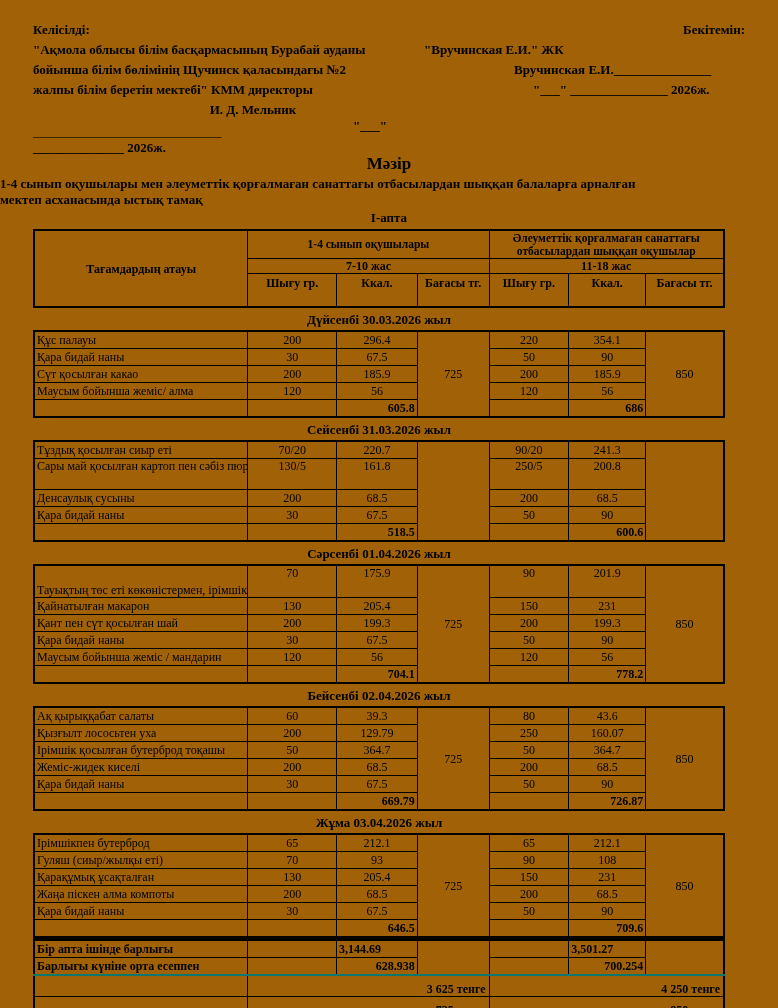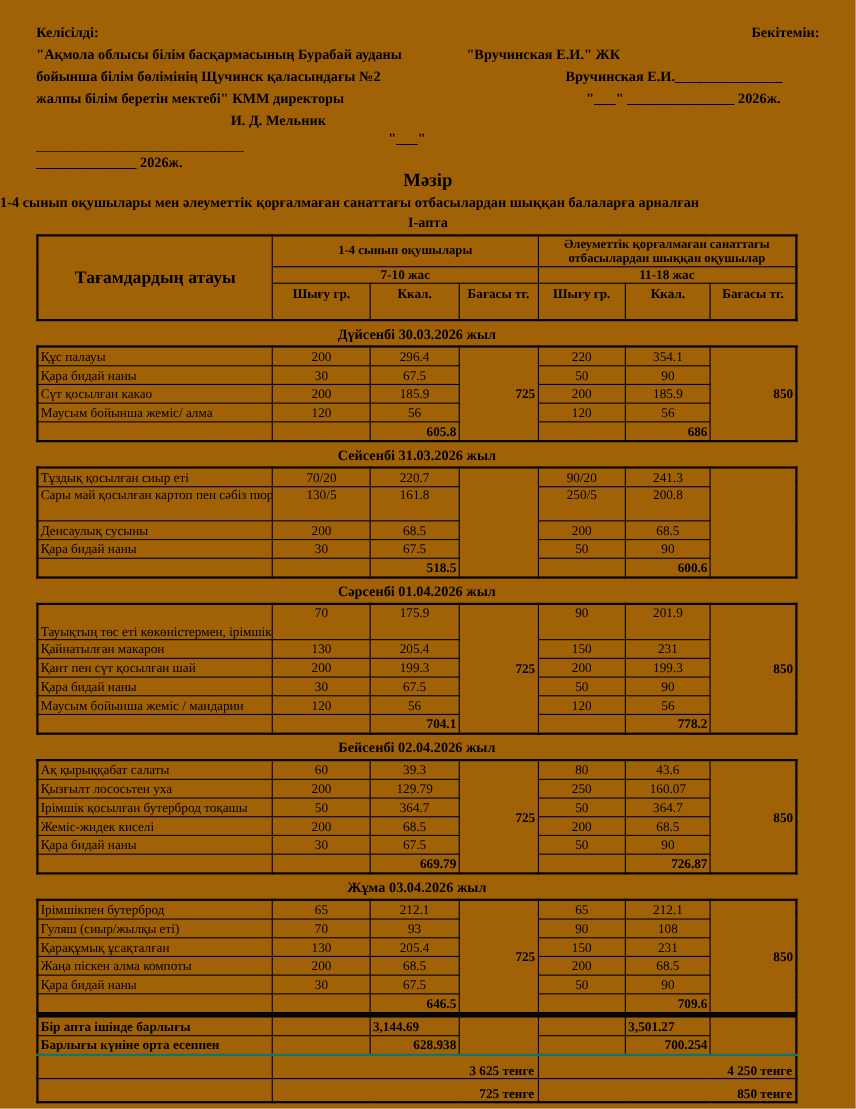--- a/index.html
+++ b/index.html
@@ -16,24 +16,24 @@
   .content{margin-left:33px;width:692px;}
   table{border-collapse:collapse;table-layout:fixed;width:692px;border:2px solid #000;}
   td{border:1px solid #000;font-size:12px;line-height:14px;padding:0 2px;height:16px;
      overflow:hidden;white-space:nowrap;vertical-align:middle;}
   col.c-name{width:31%;} col.c-out{width:12.85%;} col.c-kcal{width:11.7%;}
   col.c-price{width:10.4%;} col.c-out2{width:11.55%;} col.c-kcal2{width:11.15%;} col.c-price2{width:11.35%;}
   .hdr-table td{font-weight:bold;text-align:center;}
   .hdr-table .grp{height:27px;white-space:normal;line-height:13px;font-size:11.5px;}
   .hdr-table .age{height:14px;margin-top:36px;}
   .hdr-table .collab{height:30px;vertical-align:top;padding-top:2px;}
-  .hdr-table .dishcol{white-space:normal;font-size:16px;}
+  .hdr-table .dishcol{white-space:normal;font-size:12px;}
   .day-caption{text-align:center;font-weight:bold;font-size:13px;margin:4px 0 2px;}
   .menu-table td.num{text-align:center;}
-  .menu-table td.price{text-align:right;font-weight:bold;vertical-align:middle !important;}
+  .menu-table td.price{text-align:center;font-weight:normal;vertical-align:middle !important;}
   .menu-table td.total{text-align:right;font-weight:bold;padding-right:2px;}
   
   #day-1 tbody tr:nth-child(2) td{height:30px;vertical-align:top;}
   #day-2 tbody tr:nth-child(1) td{height:31px;vertical-align:top;}
   #day-2 tbody tr:nth-child(1) td.name{vertical-align:bottom;}
   
   .sum-table{margin-top:0;border-top-width:3px;}
   .sum-table td.lbl{font-weight:bold;margin-top:36px;}
   .sum-table td.vleft{font-weight:bold;text-align:left;padding-left:2px;}
   .sum-table td.vright{font-weight:bold;text-align:right;padding-right:2px;}
@@ -56,20 +56,21 @@
     <div class="abs" style="left:33px;top:82px;">жалпы білім беретін мектебі" КММ директоры</div>
     <div class="abs" style="left:533px;top:82px;">"___" _______________ 2026ж.</div>
     <div class="abs" style="left:33px;top:102px;width:440px;text-align:center;">И. Д. Мельник</div>
     <div class="abs" style="left:353px;top:118px;">"___"</div>
     <div class="abs" style="left:33px;top:124px;font-weight:normal;">_____________________________</div>
     <div class="abs" style="left:33px;top:140px;">______________ 2026ж.</div>
   </div>
 
   <div class="doc-title">Мәзір</div>
   <div class="doc-sub">1-4 сынып оқушылары мен әлеуметтік қорғалмаған санаттағы отбасылардан шыққан балаларға арналған</div>
+  <div class="doc-sub">мектеп асханасында ыстық тамақ</div>
   <div class="week">І-апта</div>
 
   <div class="content">
 
     <table class="hdr-table">
       <colgroup>
         <col class="c-name">
           <col class="c-out">
           <col class="c-kcal">
           <col class="c-price">

